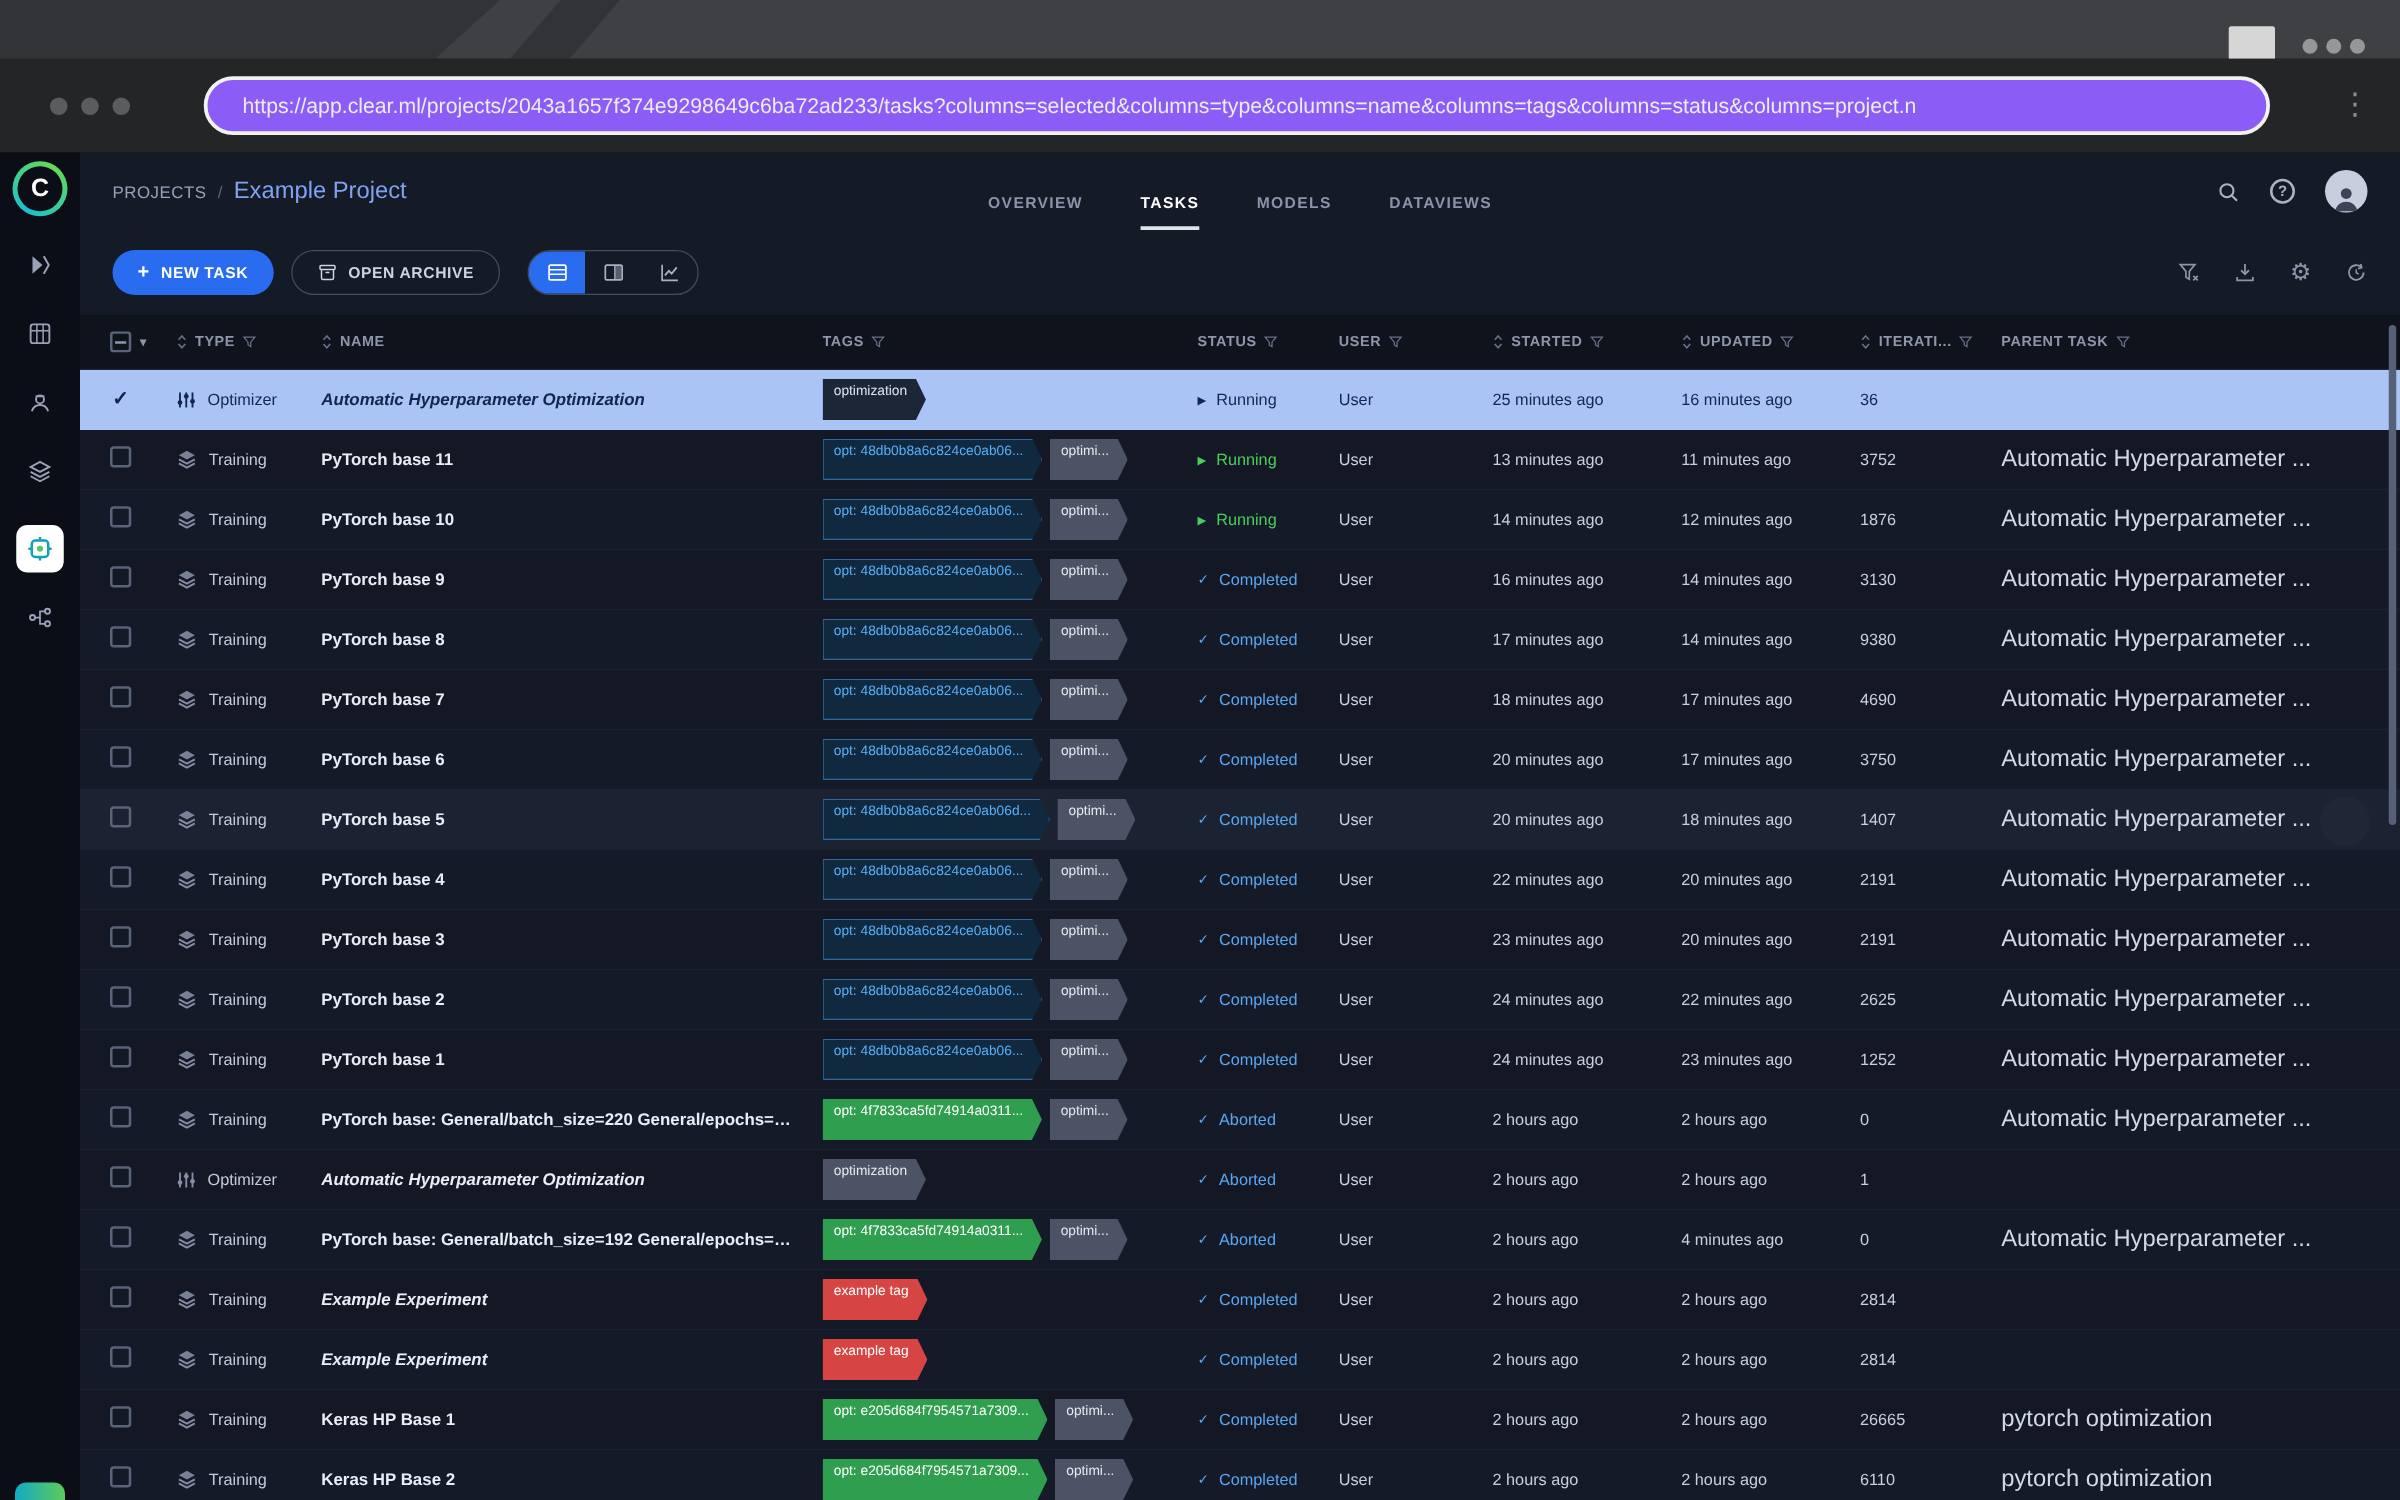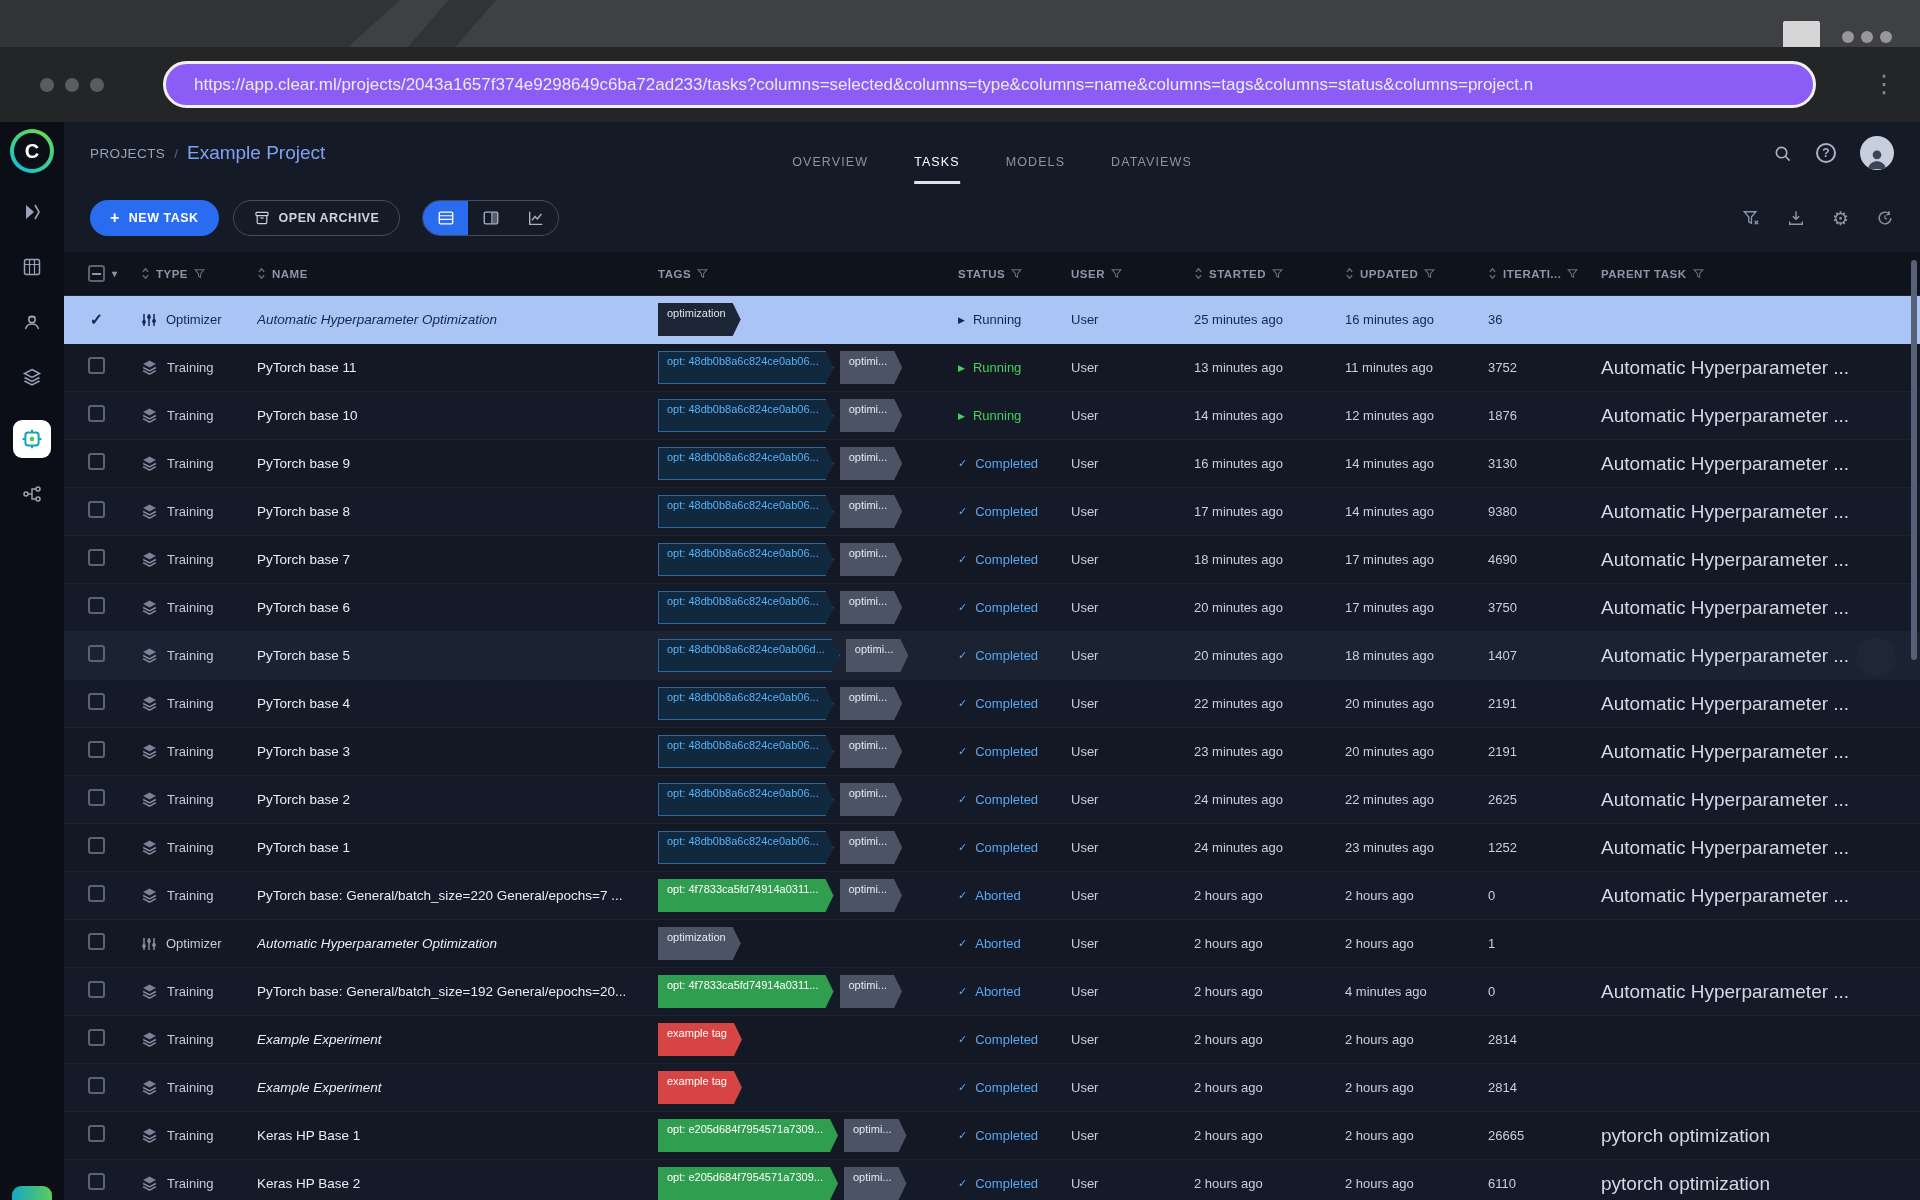--- a/index.html
+++ b/index.html
@@ -32,21 +32,21 @@
 .sidebar-bottom{position:absolute;bottom:-14px;left:12px;width:40px;height:28px;border-radius:9px;background:linear-gradient(90deg,#13a9c3,#5ecb5a)}
 .main{flex:1;min-width:0;display:flex;flex-direction:column;position:relative}
 
 
 .app-header{position:relative;height:62px;display:flex;align-items:center;padding:0 26px;flex-shrink:0}
 .breadcrumb{display:flex;align-items:center;gap:9px;font-size:13.5px}
 .bc-root{color:#98a1b5;letter-spacing:.4px}
 .bc-sep{color:#5a6274}
 .bc-current{color:#7fa2f2;font-size:19px}
 .tabs{position:absolute;left:50%;transform:translateX(-50%);top:0;height:62px;display:flex;gap:46px}
-.tab{display:flex;align-items:center;font-size:12.5px;font-weight:400;letter-spacing:1.1px;color:#8a93a7;border-bottom:3px solid transparent;padding-top:20px}
+.tab{display:flex;align-items:center;font-size:12.5px;font-weight:700;letter-spacing:1.1px;color:#8a93a7;border-bottom:3px solid transparent;padding-top:20px}
 .tab.active{color:#fff;border-bottom-color:#dde2ec}
 .header-icons{margin-left:auto;display:flex;align-items:center;gap:24px;color:#aab2c4}
 .header-icons>span{display:flex}
 .help-badge{width:20px;height:20px;border-radius:50%;border:2px solid #aab2c4;font-size:12px;font-weight:700;display:flex;align-items:center;justify-content:center}
 .avatar{width:34px;height:34px;border-radius:50%;background:#c7cedd;display:flex;align-items:flex-end;justify-content:center;overflow:hidden}
 
 
 .toolbar{height:68px;display:flex;align-items:center;gap:14px;padding:0 26px;flex-shrink:0}
 .btn{height:36px;border-radius:18px;display:flex;align-items:center;gap:9px;font-size:12.5px;font-weight:700;letter-spacing:.5px;padding:0 20px}
 .btn-primary{background:#2a6cf0;color:#fff}
@@ -70,21 +70,21 @@
 .tr{height:48px;border-bottom:1px solid #1b2130;padding:0 20px 0 24px;background:#151a28}
 .tr:nth-child(even){background:#141825}
 .tr.highlight{background:#1b2232}
 .tr.selected{background:#a9c4f5;border-bottom-color:#a9c4f5}
 .td{min-width:0}
 .cb{width:17px;height:17px;border:2px solid #5a6478;border-radius:3px;display:inline-flex;align-items:center;justify-content:center;flex-shrink:0}
 .cb.indeterminate::after{content:"";width:9px;height:2px;background:#8d96aa}
 .cb.checked{border-color:transparent;color:#13264e;font-size:16px;font-weight:700}
 .cell-type{display:flex;align-items:center;gap:9px;color:#c3cbda;font-size:13px}
 .type-icon{display:flex;color:#848da3}
-.cell-name{font-size:13.5px;font-weight:400;color:#e8edf6;white-space:nowrap;overflow:hidden;text-overflow:ellipsis;padding-right:18px}
+.cell-name{font-size:13.5px;font-weight:700;color:#e8edf6;white-space:nowrap;overflow:hidden;text-overflow:ellipsis;padding-right:18px}
 .cell-name.italic{font-style:italic}
 .cell-tags{display:flex;align-items:center;gap:6px;overflow:hidden;padding-right:10px}
 .tag{flex-shrink:0;height:33px;line-height:21px;font-size:11px;padding:0 15px 12px 9px;clip-path:polygon(0 0,calc(100% - 8px) 0,100% 50%,calc(100% - 8px) 100%,0 100%);white-space:nowrap}
 .tag-blue{background:#10293f;color:#57b0fa;box-shadow:inset 0 0 0 1px #2e689f}
 .tag-gray{background:#4b5364;color:#e6eaf1}
 .tag-green{background:#2f9e4f;color:#fff}
 .tag-red{background:#d64444;color:#fff}
 .tag-navy{background:#1c2637;color:#dde4f0}
 .cell-status{display:flex;align-items:center;gap:8px;font-size:13px}
 .st-running{color:#49cf5b}

